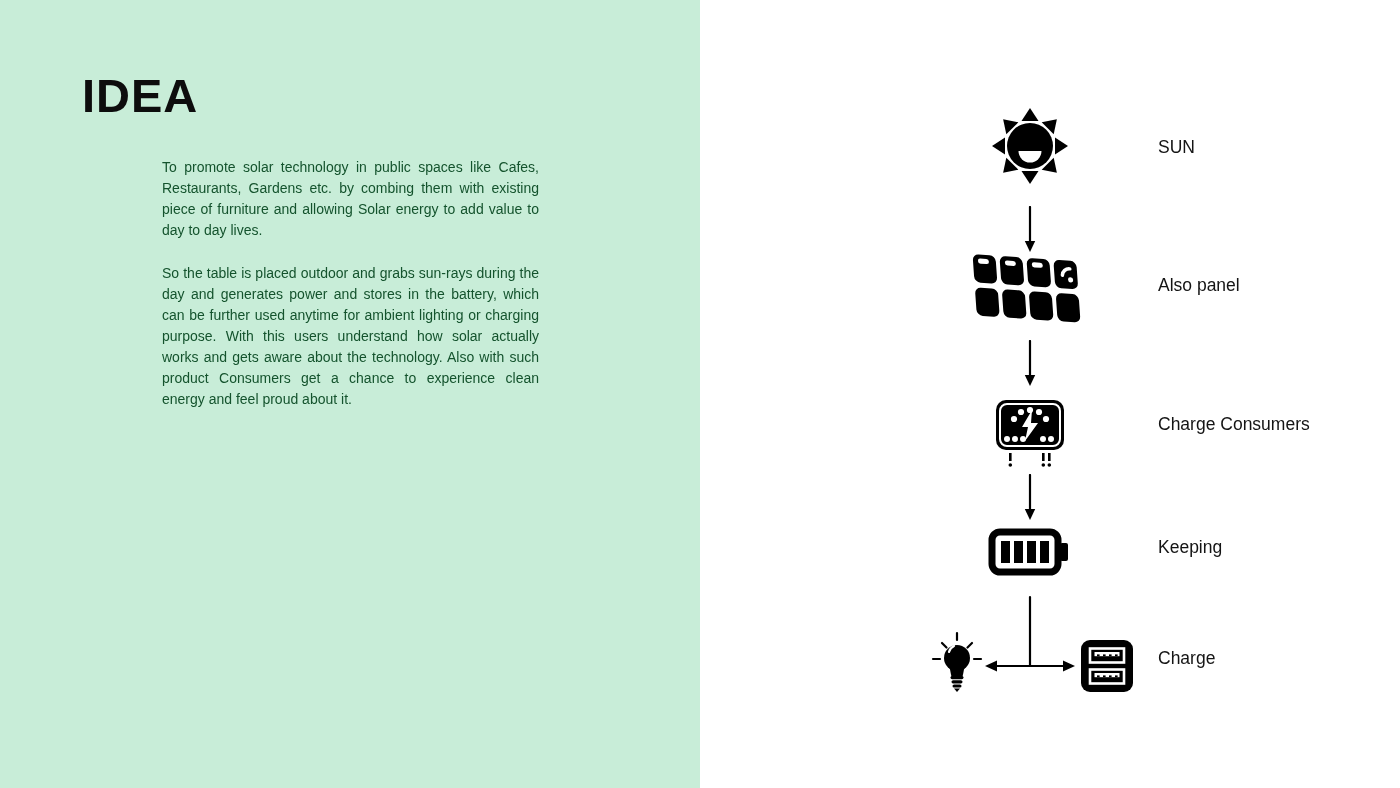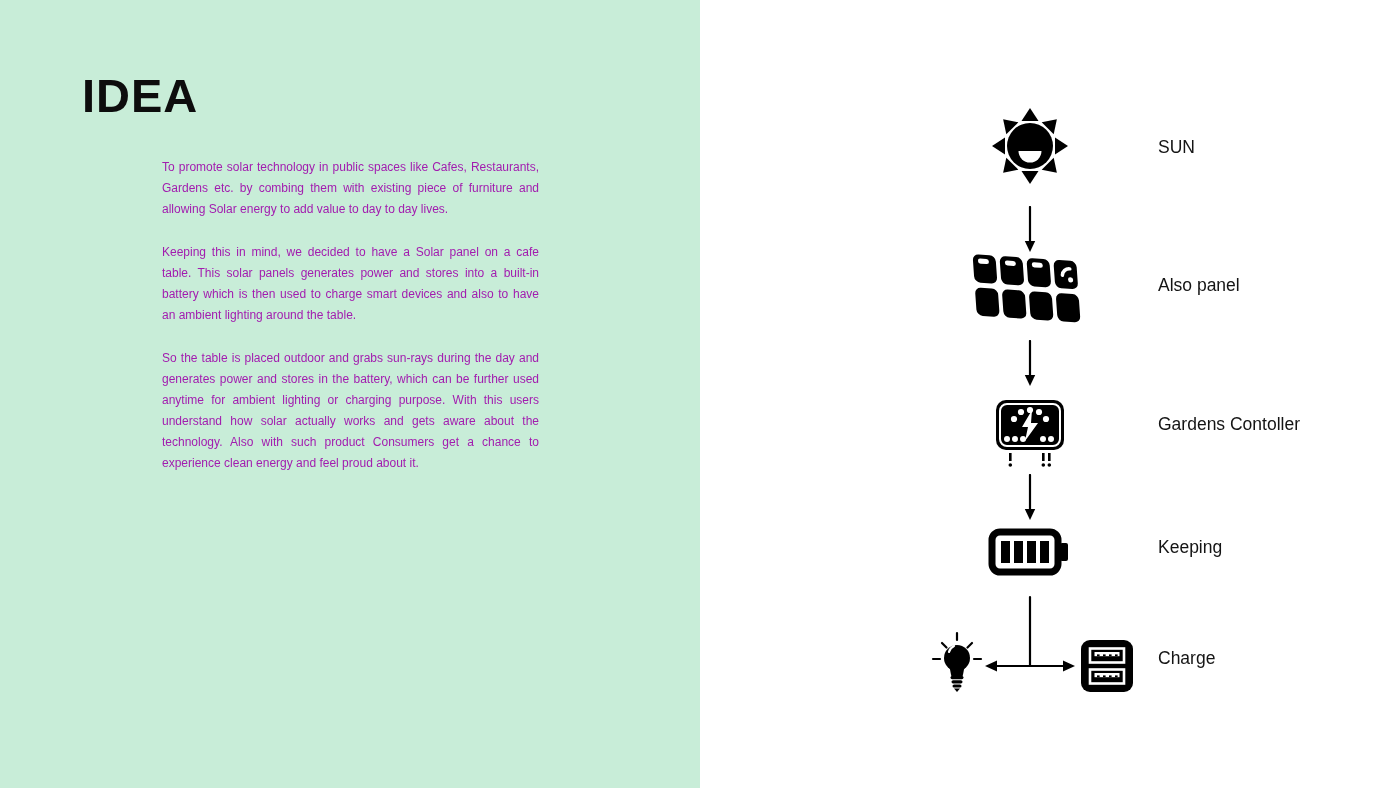--- a/index.html
+++ b/index.html
@@ -11,21 +11,21 @@
   .left-panel{
     position:absolute;left:0;top:0;width:700px;height:788px;
     background:#c8edd8;
   }
   .left-panel h1{
     position:absolute;left:82px;top:68px;margin:0;
     font-size:47px;font-weight:900;letter-spacing:1px;color:#0d0d0d;
   }
   .paragraphs{
     position:absolute;left:162px;top:157px;width:377px;
-    color:#a21caf;font-size:12px;line-height:21px;
+    color:#14532d;font-size:14px;line-height:21px;
     text-align:justify;
   }
   .paragraphs p{margin:0 0 22px 0;}
   
   .right-panel{
     position:absolute;left:700px;top:0;width:700px;height:788px;
     background:#ffffff;
   }
   .icon{position:absolute;}
   .diagram-label{
@@ -36,21 +36,20 @@
 </style>
 </head>
 <body>
 
 <div class="slide">
 
   <section class="left-panel">
     <h1>IDEA</h1>
     <div class="paragraphs">
       <p>To promote solar technology in public spaces like Cafes, Restaurants, Gardens etc. by combing them with existing piece of furniture and allowing Solar energy to add value to day to day lives.</p>
-      <p>Keeping this in mind, we decided to have a Solar panel on a cafe table. This solar panels generates power and stores into a built-in battery which is then used to charge smart devices and also to have an ambient lighting around the table.</p>
       <p>So the table is placed outdoor and grabs sun-rays during the day and generates power and stores in the battery, which can be further used anytime for ambient lighting or charging purpose. With this users understand how solar actually works and gets aware about the technology. Also with such product Consumers get a chance to experience clean energy and feel proud about it.</p>
     </div>
   </section>
 
   <section class="right-panel">
 
     <svg class="icon" style="left:290px;top:106px" width="80" height="80" viewBox="0 0 80 80">
       <g fill="#000">
         <polygon points="40,2 48.5,15 31.5,15" transform="rotate(0 40 40)"></polygon>
         <polygon points="40,2 48.5,15 31.5,15" transform="rotate(45 40 40)"></polygon>
@@ -187,17 +186,17 @@
           <rect x="16" y="35.4" width="2.6" height="1.8"></rect>
           <rect x="22" y="35.4" width="2.6" height="1.8"></rect>
           <rect x="28" y="35.4" width="2.6" height="1.8"></rect>
           <rect x="34" y="35.4" width="2.6" height="1.8"></rect>
         </g>
       </g>
     </svg>
 
     <div class="diagram-label" style="top:135px">SUN</div>
     <div class="diagram-label" style="top:273px">Also panel</div>
-    <div class="diagram-label" style="top:412px">Gardens Contoller</div>
+    <div class="diagram-label" style="top:412px">Charge Consumers</div>
     <div class="diagram-label" style="top:535px">Keeping</div>
     <div class="diagram-label" style="top:646px">Charge</div>
   </section>
 </div>
 
 </body></html>

